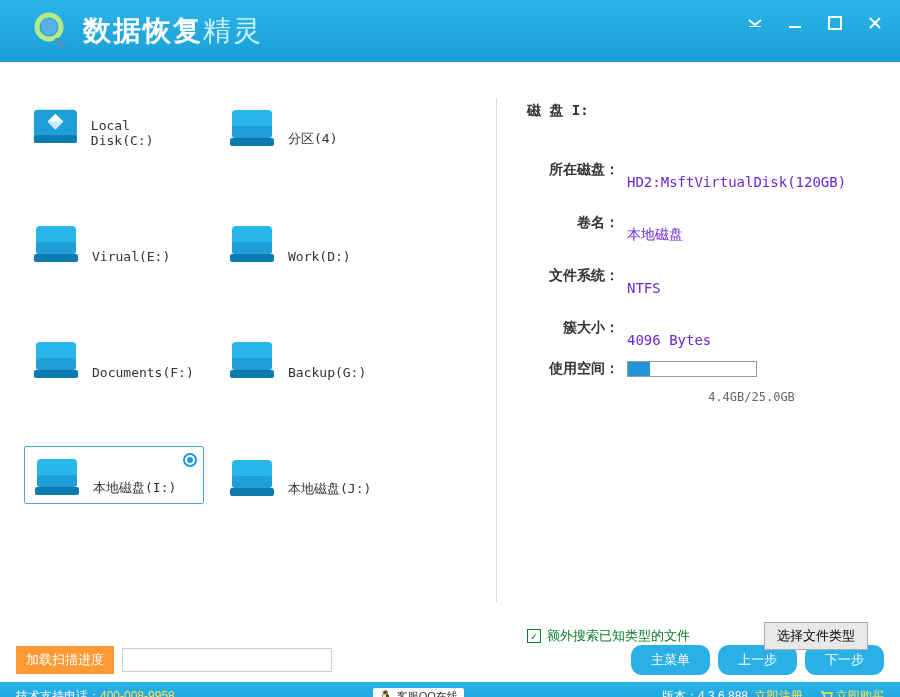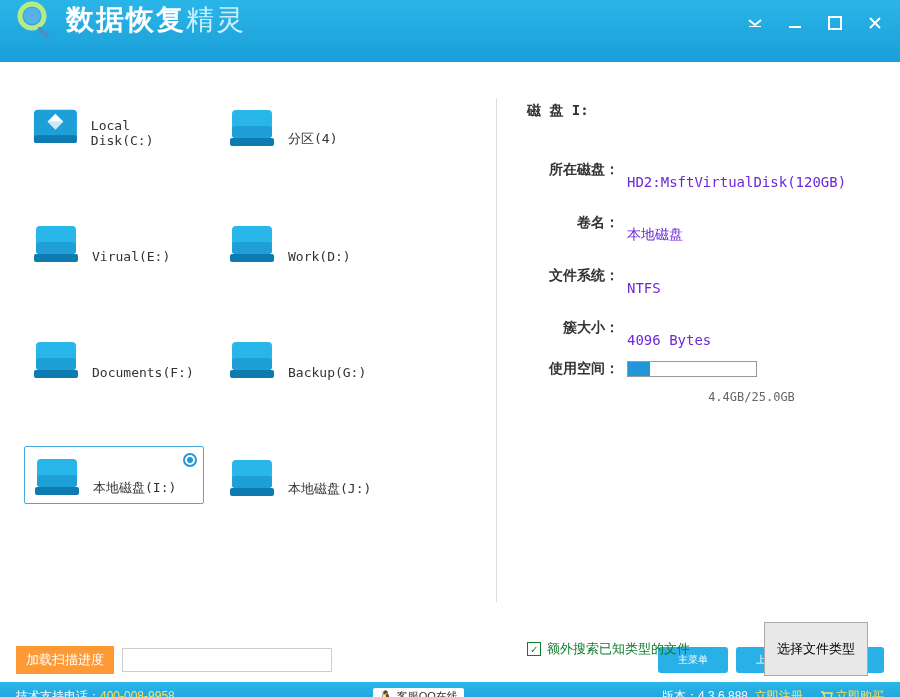--- a/index.html
+++ b/index.html
@@ -1,17 +1,17 @@
 <!DOCTYPE html>
 <html><head>
 <meta charset="utf-8">
 <style>
 * { margin: 0; padding: 0; box-sizing: border-box; }
 body { font-family: "Microsoft YaHei", SimSun, sans-serif; background: #fff; width: 900px; height: 697px; overflow: hidden; }
-.titlebar { height: 62px; background: linear-gradient(to bottom, #2ab5e8, #1a9fd8); display: flex; align-items: flex-start; padding: 0 16px; position: relative; }
+.titlebar { height: 62px; background: linear-gradient(to bottom, #2ab5e8, #1a9fd8); display: flex; align-items: center; padding: 0 33px; position: relative; }
 .logo { display: flex; align-items: center; gap: 10px; }
 .logo-icon { width: 40px; height: 40px; position: relative; }
 .logo-text { color: #fff; font-size: 28px; font-weight: bold; letter-spacing: 2px; }
 .logo-text .accent { color: #c9f0ff; font-weight: normal; }
 .window-controls { position: absolute; right: 16px; top: 14px; display: flex; gap: 22px; }
 .win-btn { width: 18px; height: 18px; cursor: pointer; display: flex; align-items: center; justify-content: center; color: #fff; }
 .main { display: flex; height: 576px; background: #fff; padding: 16px; gap: 0; }
 .left-panel { width: 480px; padding: 20px 8px 0 8px; }
 .disk-grid { display: flex; flex-wrap: wrap; gap: 60px 16px; }
 .disk-item { width: 180px; display: flex; align-items: flex-end; gap: 10px; padding: 6px; border-radius: 2px; cursor: pointer; position: relative; }
@@ -25,26 +25,26 @@
 .info-title { font-weight: bold; margin-bottom: 30px; }
 .info-row { display: flex; margin-bottom: 12px; align-items: center; }
 .info-label { width: 100px; text-align: right; font-weight: bold; padding-right: 8px; }
 .info-value { color: #6d28d9; margin-top: 24px; }
 .progress-bar { width: 130px; height: 16px; border: 1px solid #999; background: #fff; display: inline-block; vertical-align: middle; }
 .progress-fill { height: 100%; background: #2196d8; }
 .usage-text { margin-left: 108px; margin-top: 4px; font-size: 12px; color: #666; font-family: monospace; text-align: center; }
 .bottom-options { margin-top: 218px; display: flex; align-items: center; justify-content: space-between; }
 .checkbox-row { display: flex; align-items: center; gap: 6px; color: #0a7c2a; font-size: 13px; }
 .checkbox { width: 14px; height: 14px; border: 1px solid #0a7c2a; display: flex; align-items: center; justify-content: center; font-size: 11px; color: #0a7c2a; }
-.file-type-btn { padding: 17px 12px; background: #e8e8e8; border: 1px solid #aaa; font-size: 13px; cursor: pointer; font-family: inherit; text-align: right; }
+.file-type-btn { padding: 4px 12px; background: #e8e8e8; border: 1px solid #aaa; font-size: 13px; cursor: pointer; font-family: inherit; text-align: right; }
 .footer-actions { height: 44px; display: flex; align-items: center; padding: 0 16px; background: #fff; gap: 8px; }
 .load-btn { background: #ff9933; color: #fff; border: none; padding: 5px 10px; font-size: 13px; cursor: pointer; }
 .load-input { width: 210px; height: 24px; border: 1px solid #ccc; padding: 0 6px; font-size: 12px; }
 .spacer { flex: 1; }
-.nav-btn { background: #29b0e6; color: #fff; border: none; padding: 6px 20px; font-size: 10px; border-radius: 3px; cursor: pointer; }
+.nav-btn { background: #29b0e6; color: #fff; border: none; padding: 6px 20px; font-size: 13px; border-radius: 11px; cursor: pointer; }
 .statusbar { height: 28px; background: linear-gradient(to bottom, #2ab5e8, #1a9fd8); display: flex; align-items: center; padding: 0 16px; color: #fff; font-size: 12px; gap: 16px; }
 .status-link { color: #ffe15a; cursor: pointer; }
 .qq-badge { display: flex; align-items: center; gap: 4px; background: #fff; color: #333; padding: 1px 6px; border-radius: 2px; font-size: 11px; }
 </style>
 </head>
 <body>
 
 <div class="titlebar">
   <div class="logo">
     <div class="logo-icon">

